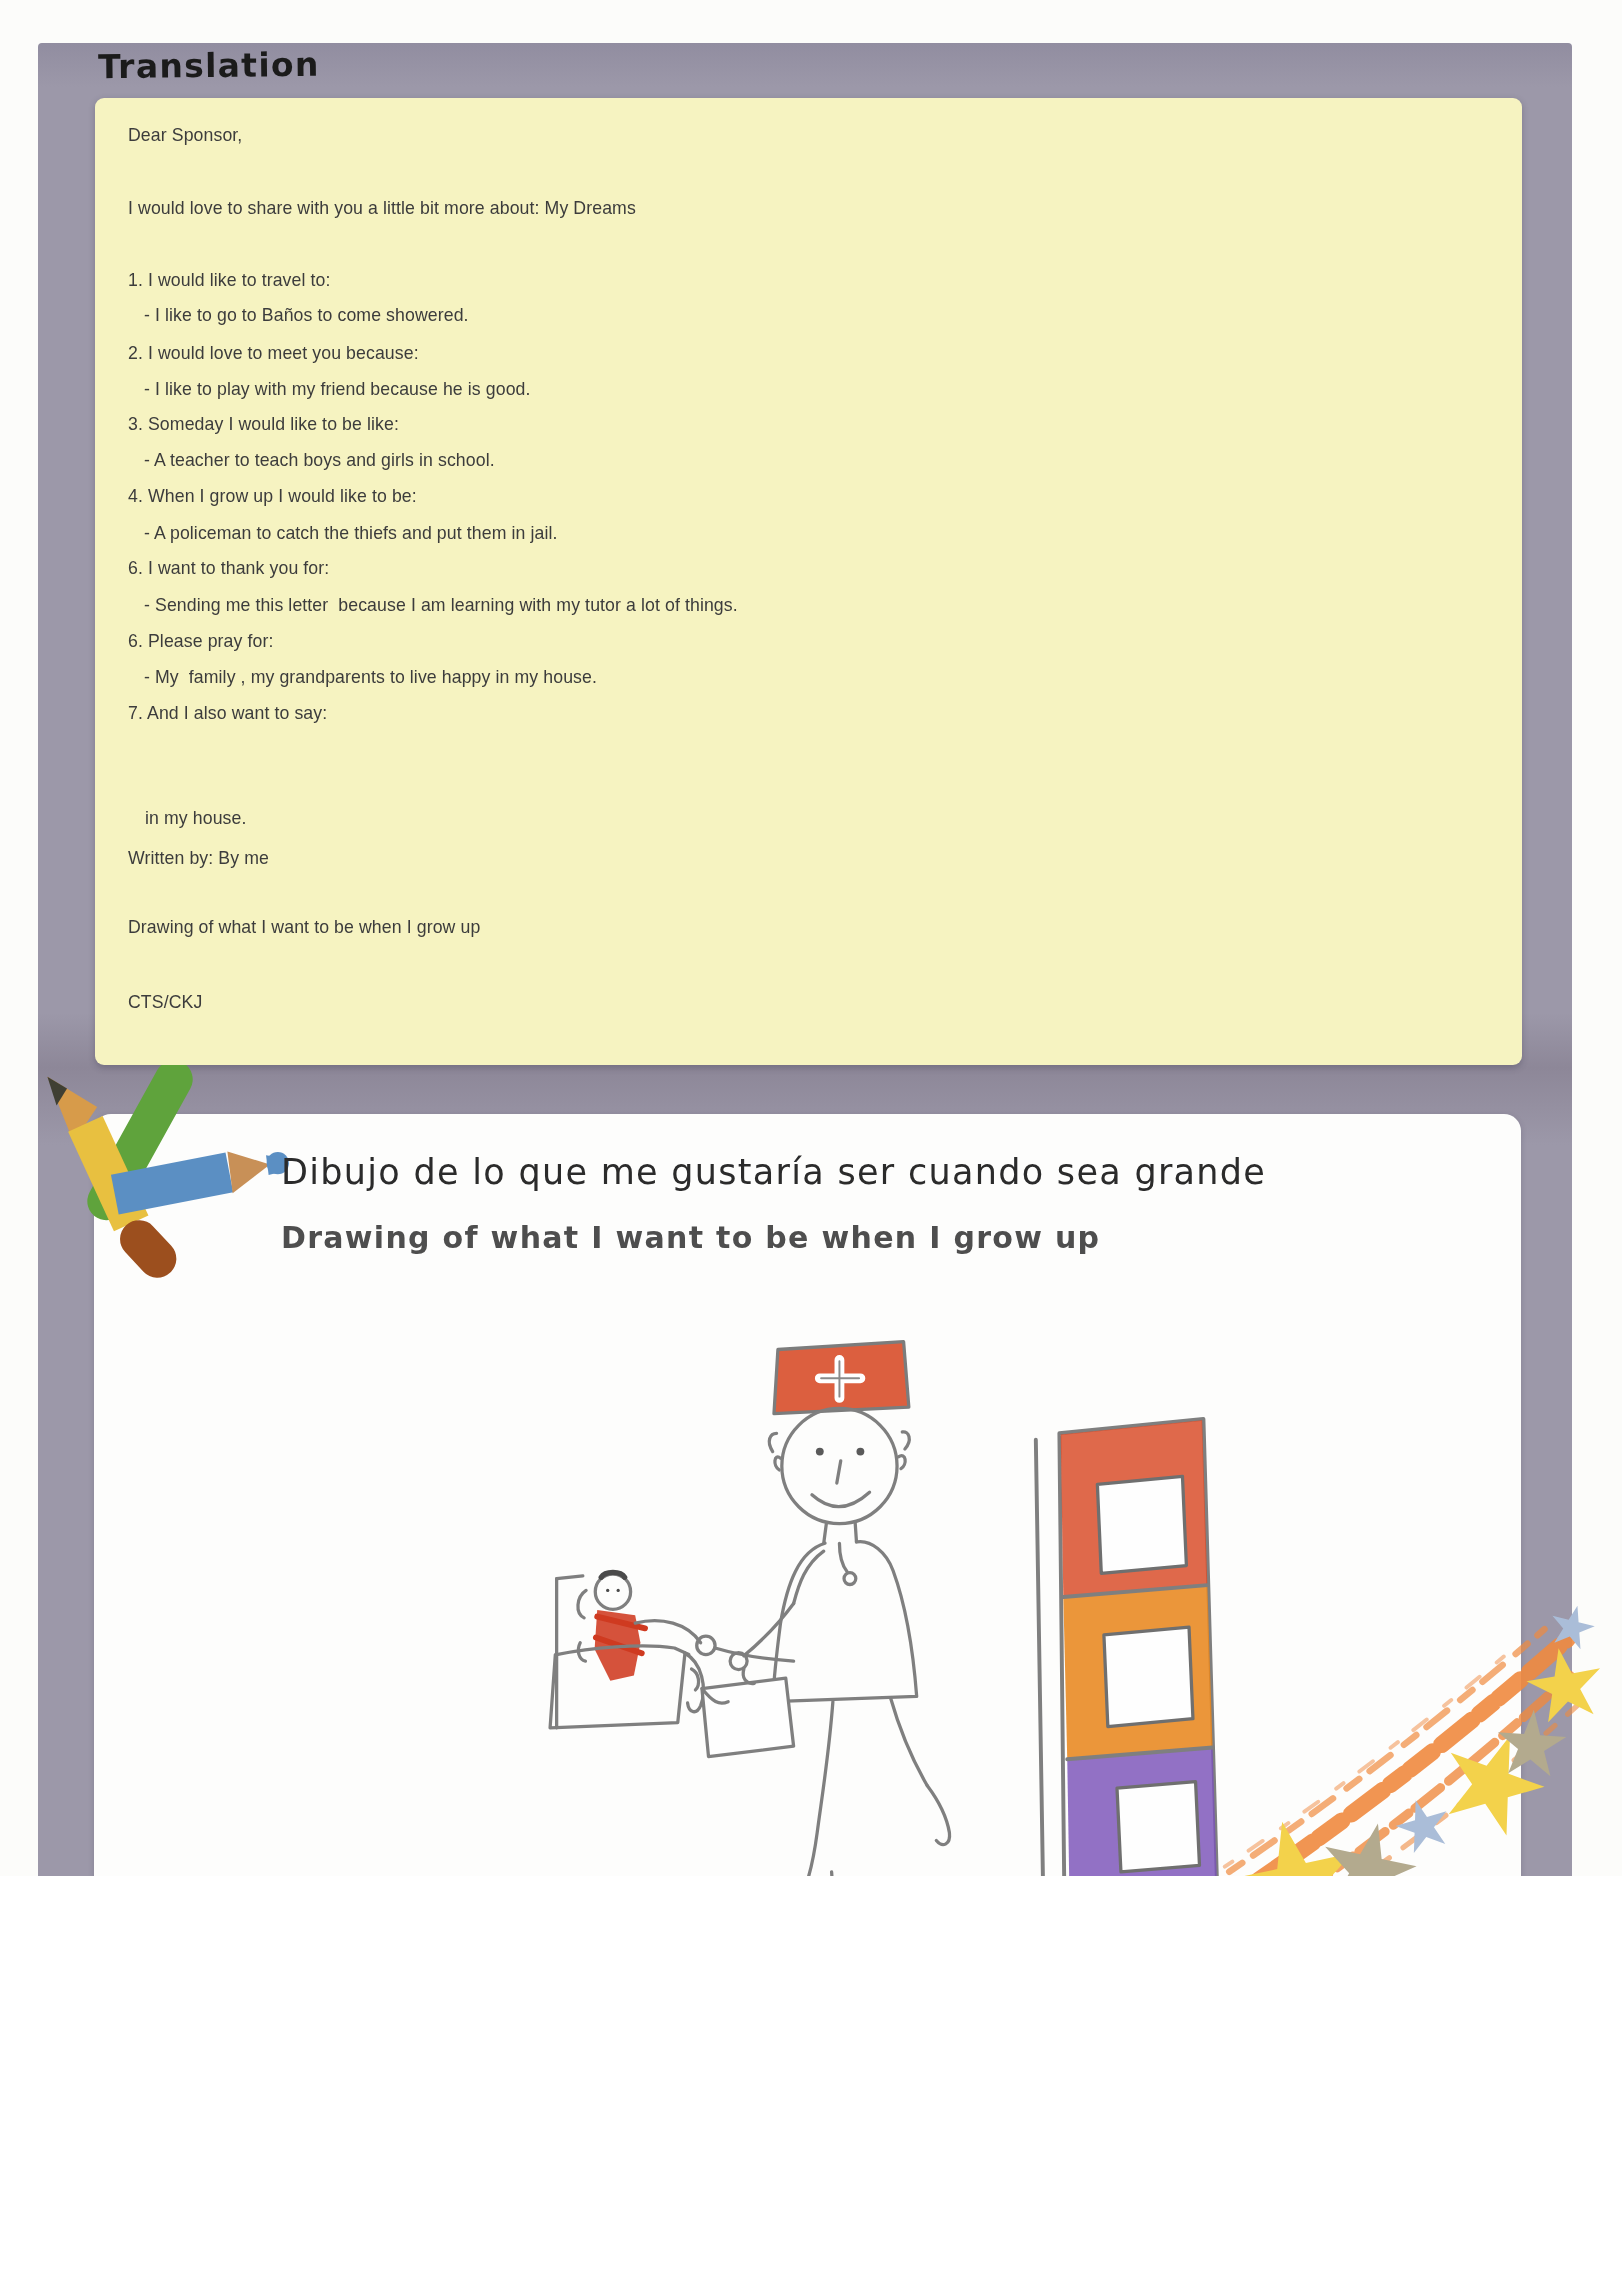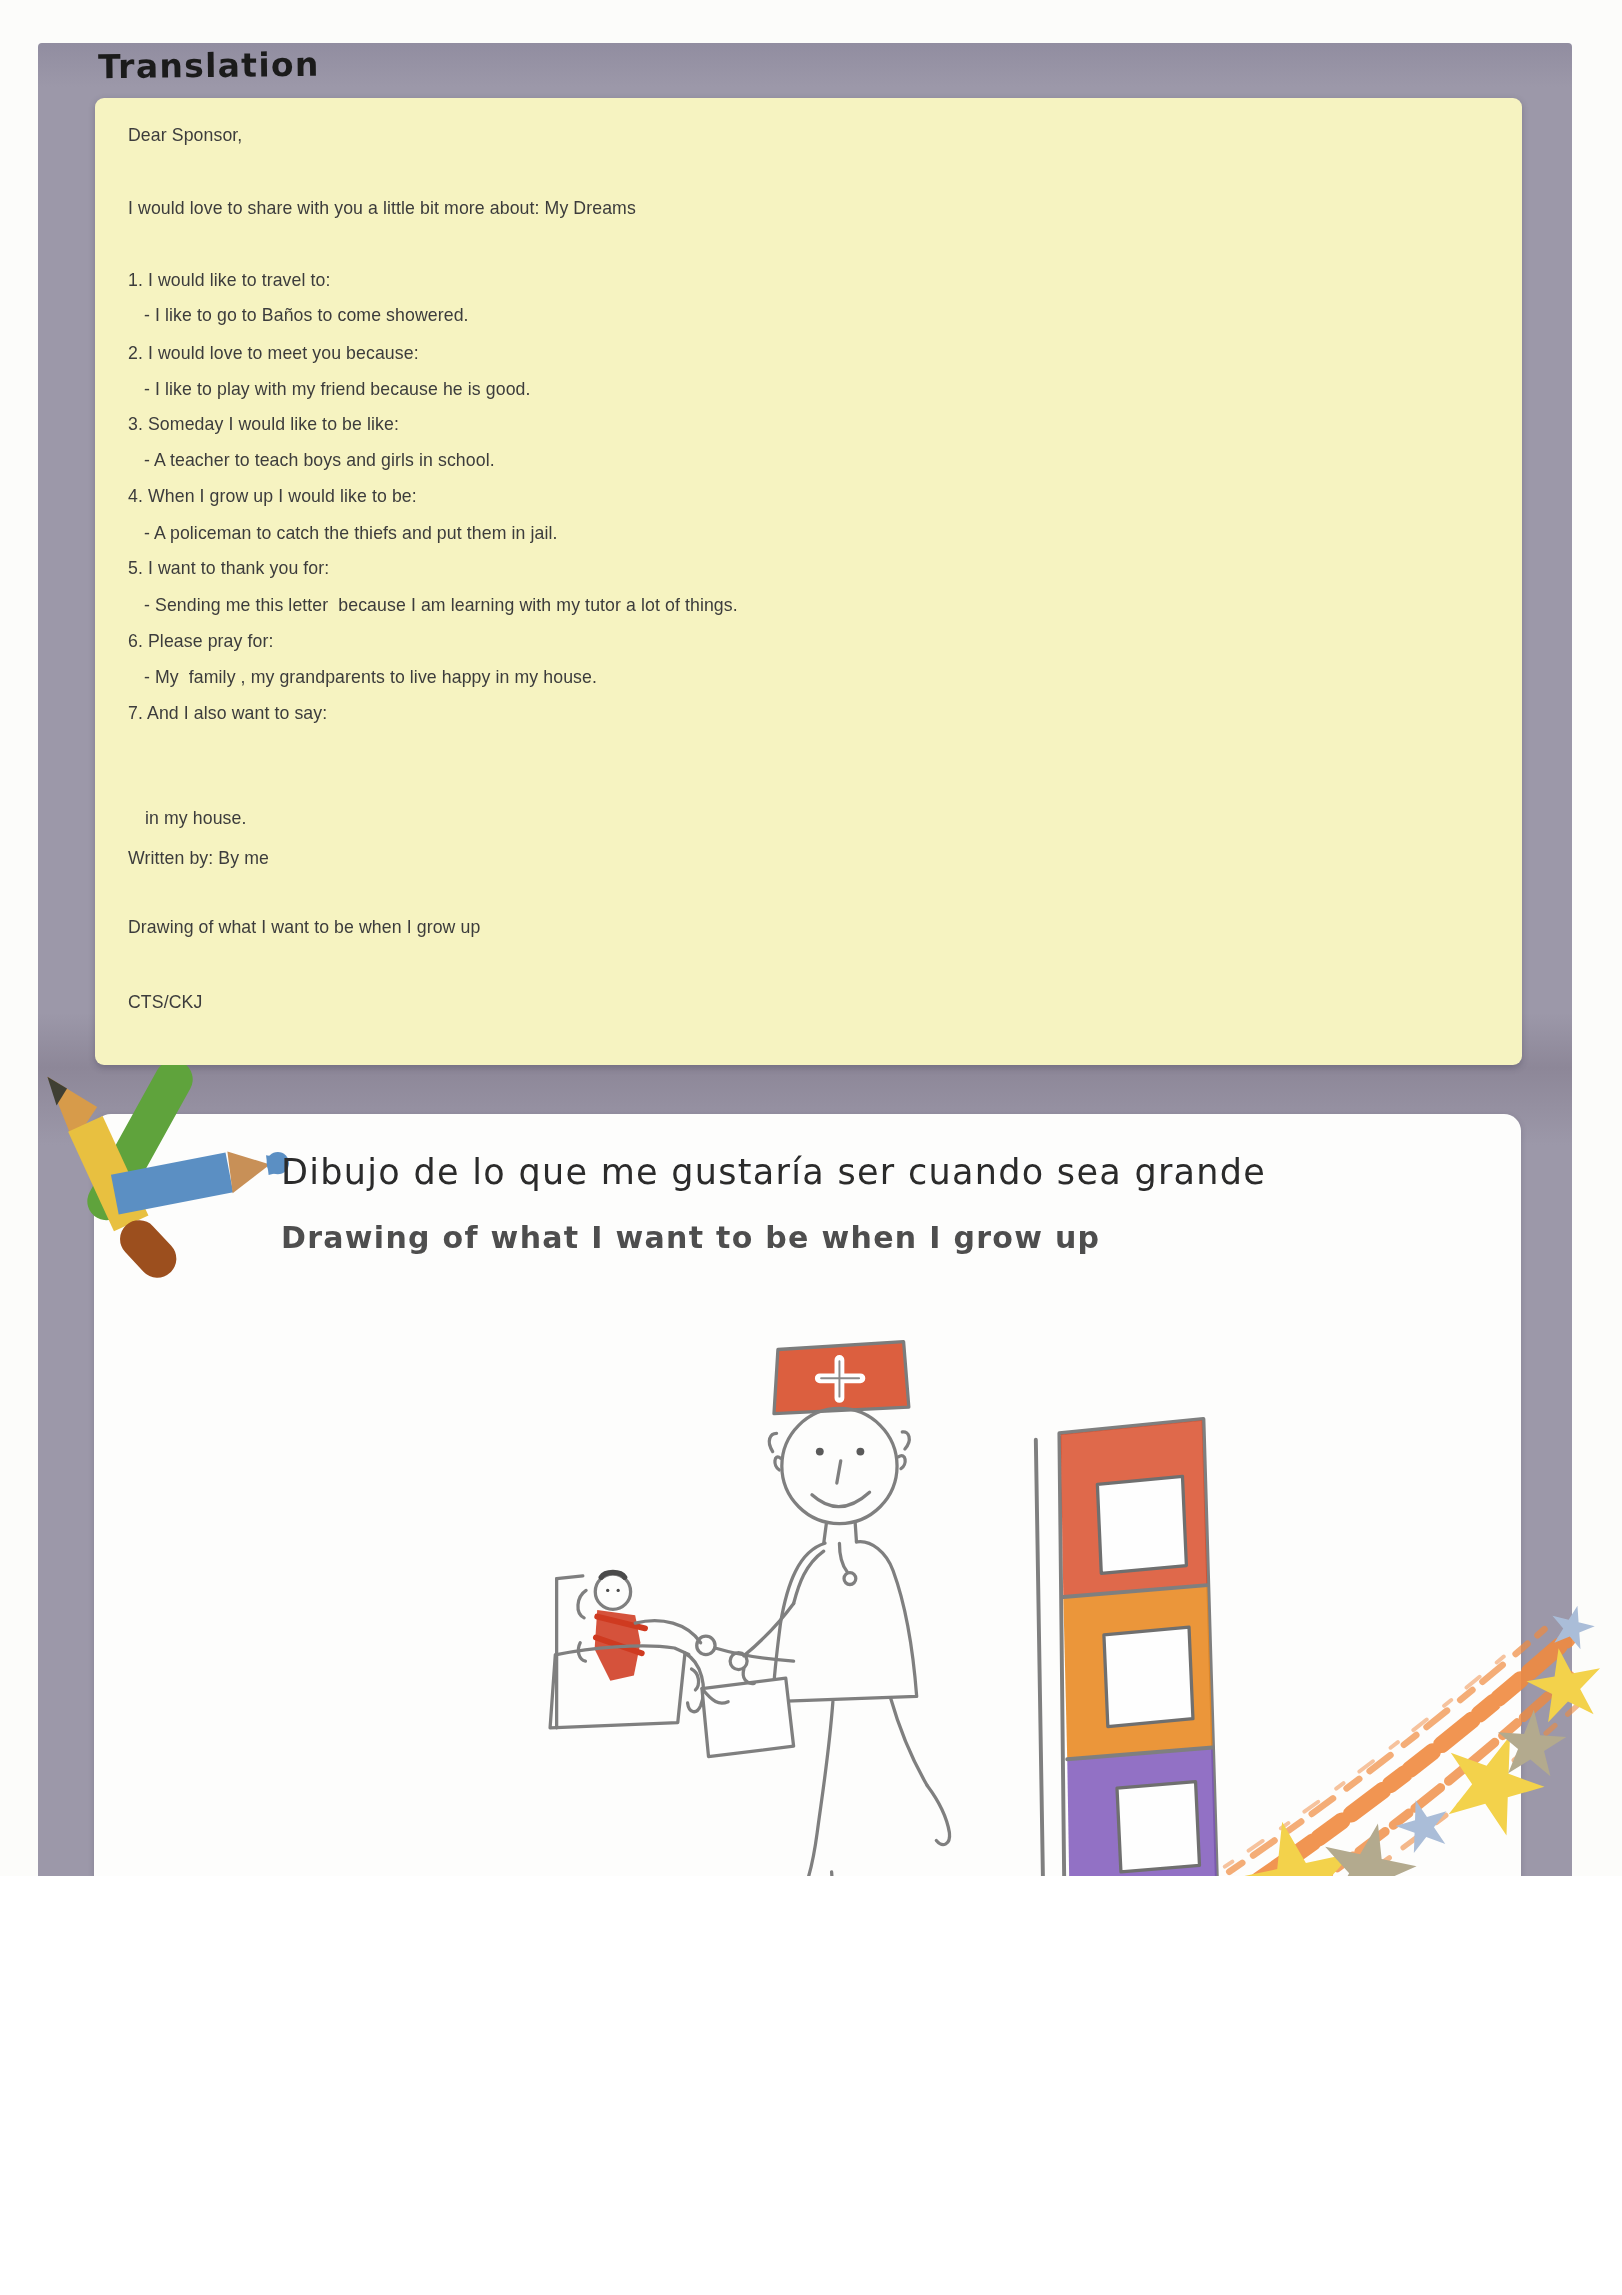--- a/index.html
+++ b/index.html
@@ -39,21 +39,21 @@
     <div class="note-line" style="top:27px">Dear Sponsor,</div>
     <div class="note-line" style="top:100px">I would love to share with you a little bit more about: My Dreams</div>
     <div class="note-line" style="top:172px">1. I would like to travel to:</div>
     <div class="note-line indent" style="top:207px">- I like to go to Baños to come showered.</div>
     <div class="note-line" style="top:245px">2. I would love to meet you because:</div>
     <div class="note-line indent" style="top:281px">- I like to play with my friend because he is good.</div>
     <div class="note-line" style="top:316px">3. Someday I would like to be like:</div>
     <div class="note-line indent" style="top:352px">- A teacher to teach boys and girls in school.</div>
     <div class="note-line" style="top:388px">4. When I grow up I would like to be:</div>
     <div class="note-line indent" style="top:425px">- A policeman to catch the thiefs and put them in jail.</div>
-    <div class="note-line" style="top:460px">5. I want to thank you for:</div>
+    <div class="note-line" style="top:460px">6. I want to thank you for:</div>
     <div class="note-line indent" style="top:497px">- Sending me this letter  because I am learning with my tutor a lot of things.</div>
     <div class="note-line" style="top:533px">6. Please pray for:</div>
     <div class="note-line indent" style="top:569px">- My  family , my grandparents to live happy in my house.</div>
     <div class="note-line" style="top:605px">7. And I also want to say:</div>
     <div class="note-line indent2" style="top:678px">in my house.</div>
     <div class="note-line" style="top:750px">Written by: By me</div>
     <div class="note-line" style="top:819px">Drawing of what I want to be when I grow up</div>
     <div class="note-line" style="top:894px">CTS/CKJ</div>
   </div>
 

